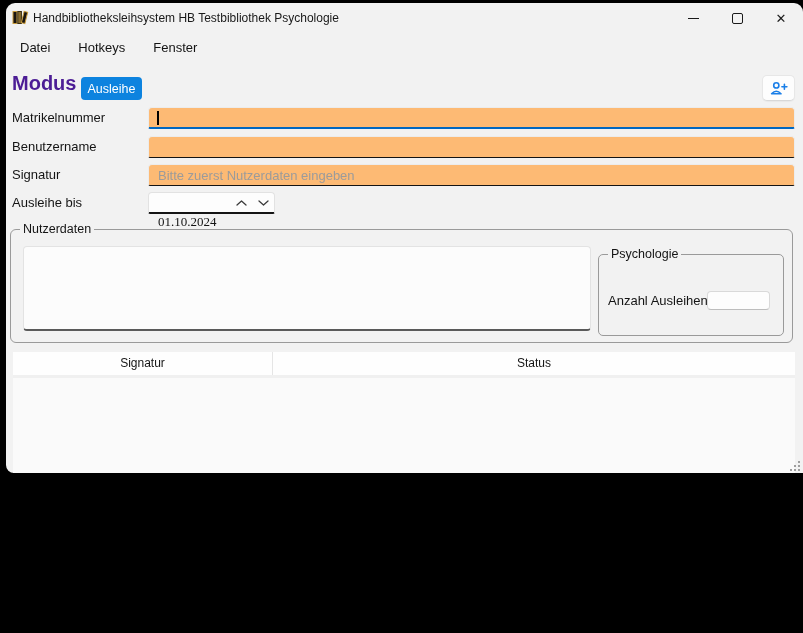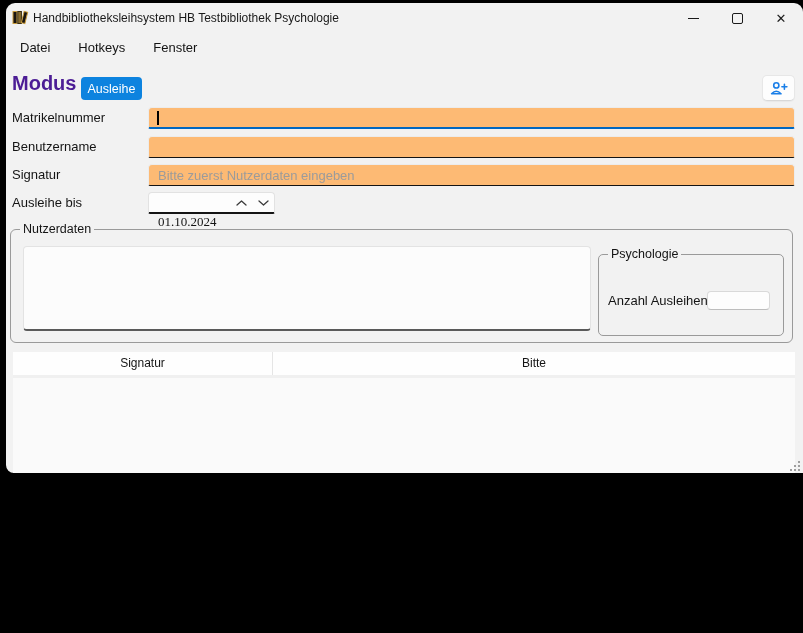--- a/index.html
+++ b/index.html
@@ -164,21 +164,21 @@
     <div class="groupbox gb-ausleih">
       <span class="legend">Psychologie</span>
       <span class="anzahl-label">Anzahl Ausleihen</span>
       <input class="anzahl-input" type="text" readonly="" value="" style="">
     </div>
   </div>
 
   <div class="table-panel">
     <div class="table-header">
       <div class="th-cell c1">Signatur</div>
-      <div class="th-cell c3">Bitte</div>
+      <div class="th-cell c3">Status</div>
     </div>
     <div class="table-body"></div>
   </div>
 
   <div class="resize-grip">
     <i class="g1"></i>
       <i class="g2"></i>
       <i class="g3"></i>
       <i class="g4"></i>
       <i class="g5"></i>

